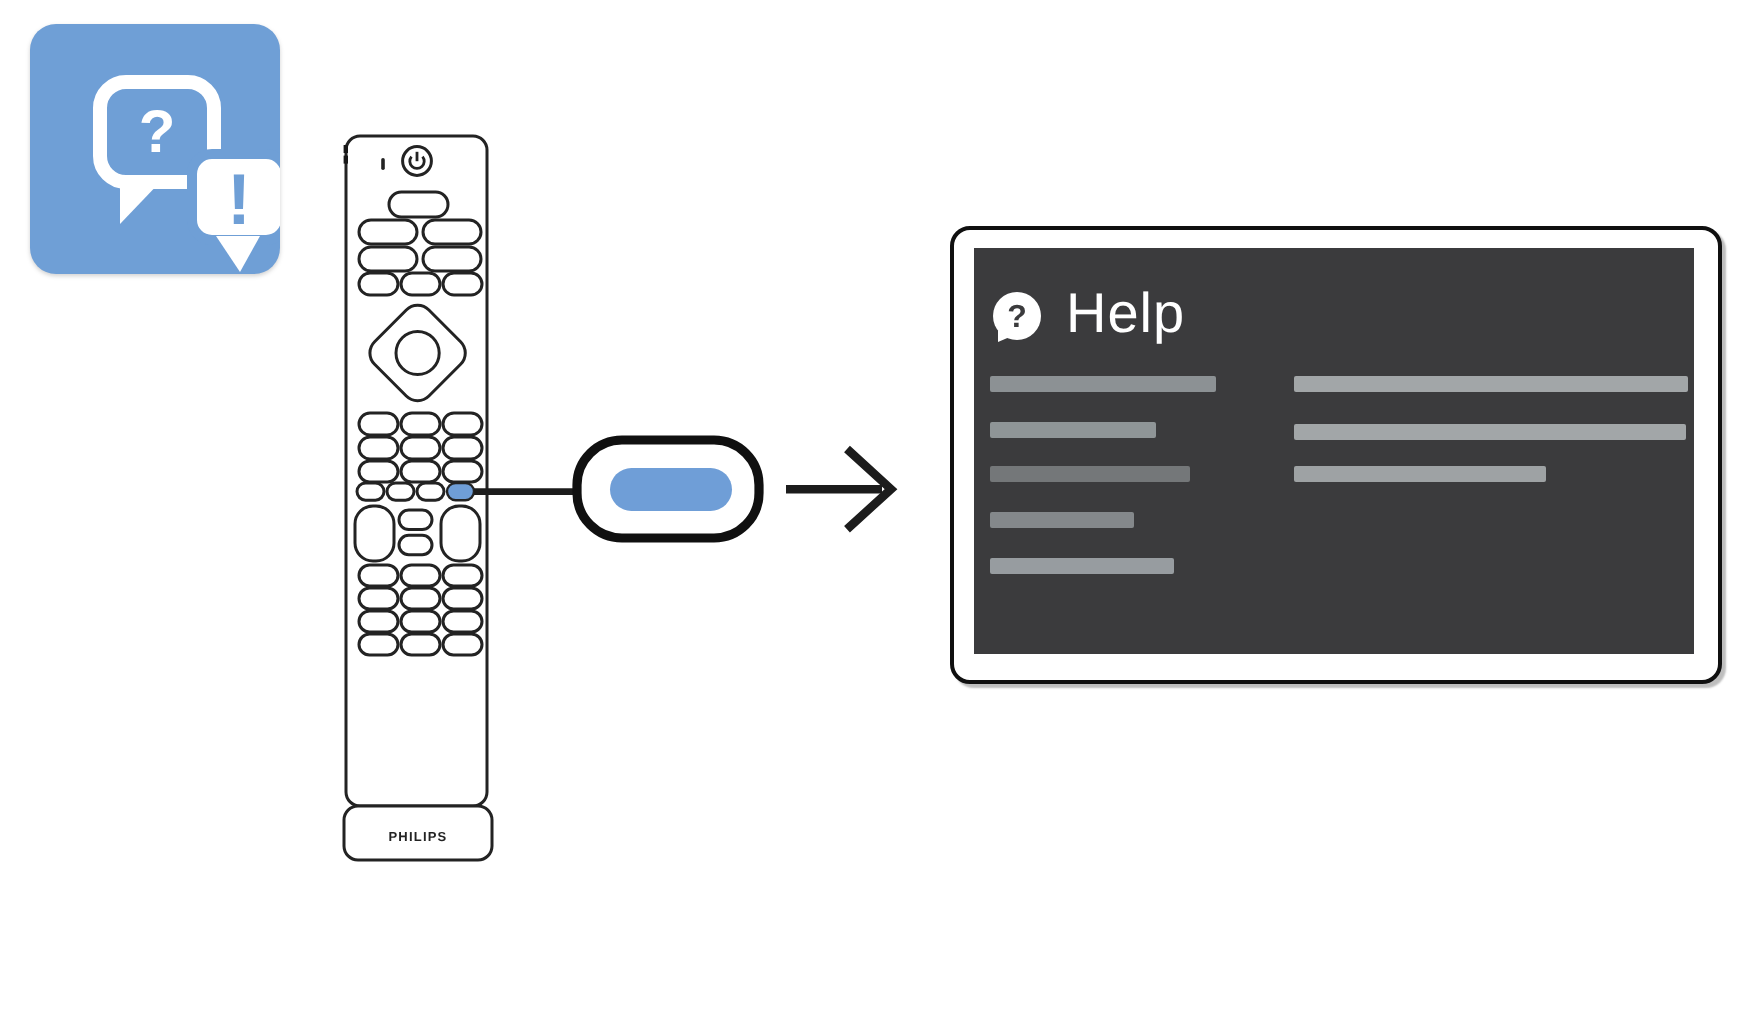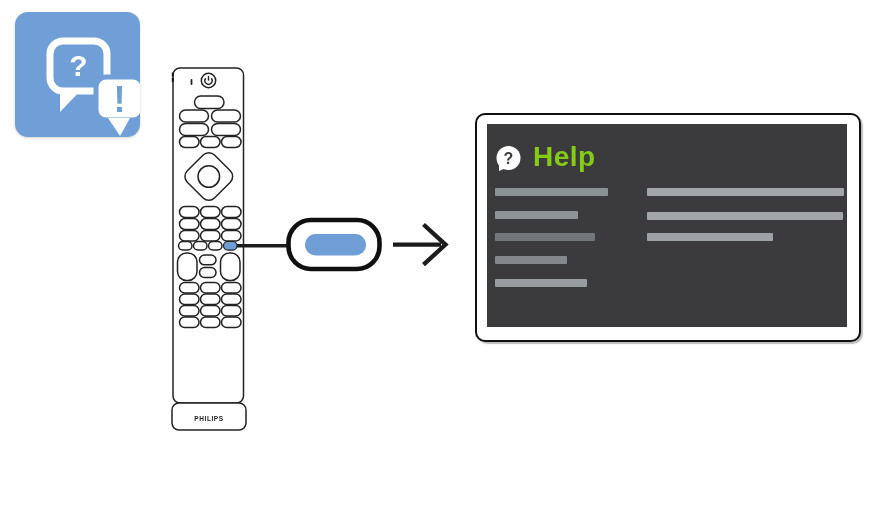--- a/index.html
+++ b/index.html
@@ -45,23 +45,23 @@
   }
   .tv-help-header {
     position: absolute;
     left: 9px; top: 17px;
     display: flex;
     align-items: center;
     gap: 12px;
   }
   .tv-help-bubble { width: 25px; height: 25px; margin-top: 3px; }
   .tv-help-title {
-    color: #84cc16;
+    color: #ffffff;
     font-size: 28px;
-    font-weight: bold;
+    font-weight: normal;
     letter-spacing: 0.5px;
   }
   .ph-bar {
     position: absolute;
     border-radius: 1px;
   }
 </style>
 </head>
 <body>
 

